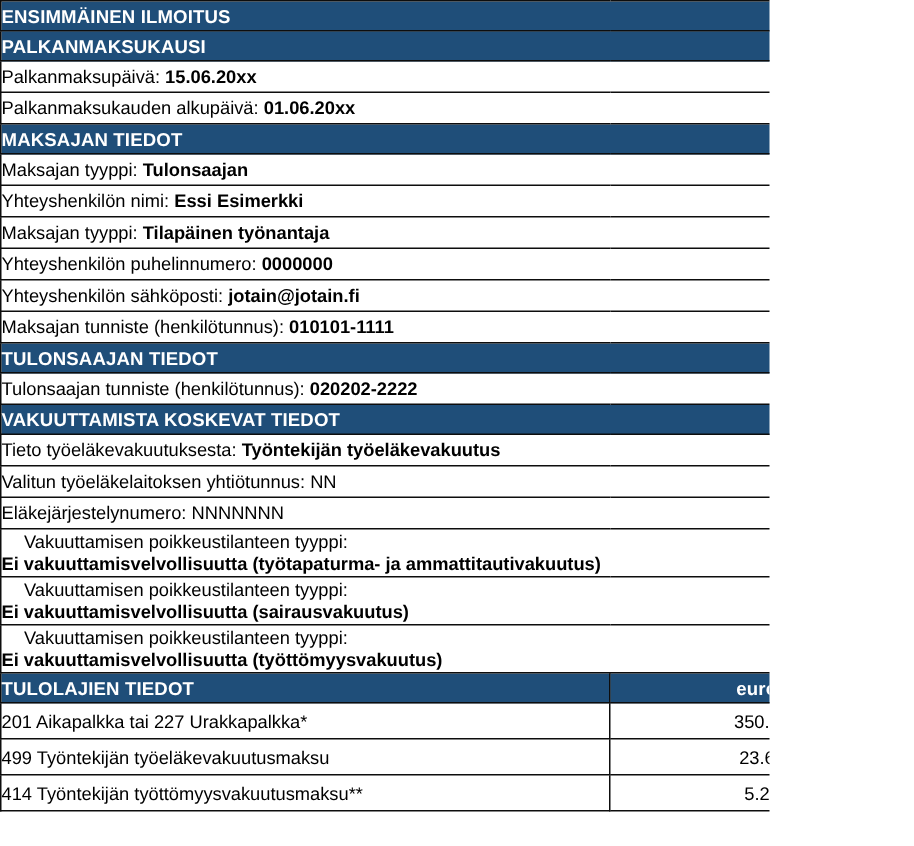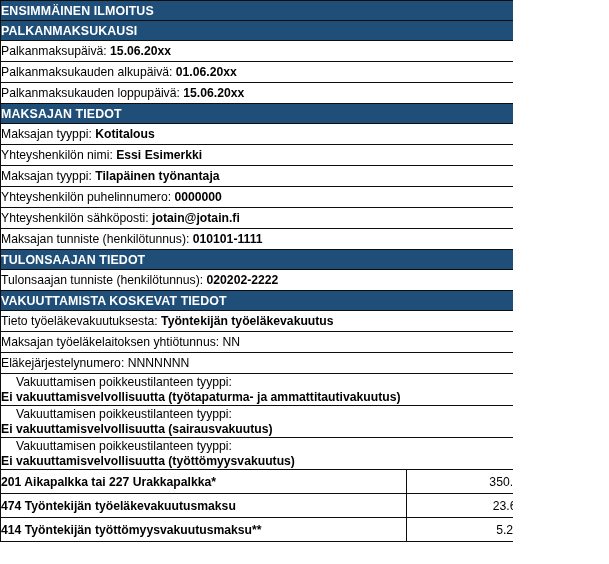--- a/index.html
+++ b/index.html
@@ -83,21 +83,21 @@
   .cell2 .l2 { display: block; font-weight: bold; }
 
   
   tr.incomerow > td {
     height: 23px;
     background: #ffffff;
     color: #000000;
   }
   .inc-name {
     padding-left: 6px;
-    font-weight: bold;
+    font-weight: normal;
     white-space: nowrap;
     margin-top: 25px;
   }
   .inc-amount {
     text-align: center;
     font-weight: normal;
     margin-top: 46px;
   }
 </style>
 </head>
@@ -117,29 +117,26 @@
 
       <tr class="section">
         <td colspan="2" class="sec-label">PALKANMAKSUKAUSI</td>
       </tr>
       <tr class="datarow">
         <td colspan="2" class="cell"><span class="lbl">Palkanmaksupäivä:</span> <span class="val">15.06.20xx</span></td>
       </tr>
       <tr class="datarow">
         <td colspan="2" class="cell"><span class="lbl">Palkanmaksukauden alkupäivä:</span> <span class="val">01.06.20xx</span></td>
       </tr>
-      <tr class="datarow">
-        <td colspan="2" class="cell"><span class="lbl">Palkanmaksukauden loppupäivä:</span> <span class="val">15.06.20xx</span></td>
-      </tr>
 
       <tr class="section">
         <td colspan="2" class="sec-label">MAKSAJAN TIEDOT</td>
       </tr>
       <tr class="datarow">
-        <td colspan="2" class="cell"><span class="lbl">Maksajan tyyppi:</span> <span class="val">Kotitalous</span></td>
+        <td colspan="2" class="cell"><span class="lbl">Maksajan tyyppi:</span> <span class="val">Tulonsaajan</span></td>
       </tr>
       <tr class="datarow">
         <td colspan="2" class="cell"><span class="lbl">Yhteyshenkilön nimi:</span> <span class="val">Essi Esimerkki</span></td>
       </tr>
       <tr class="datarow">
         <td colspan="2" class="cell"><span class="lbl">Maksajan tyyppi:</span> <span class="val">Tilapäinen työnantaja</span></td>
       </tr>
       <tr class="datarow">
         <td colspan="2" class="cell"><span class="lbl">Yhteyshenkilön puhelinnumero:</span> <span class="val">0000000</span></td>
       </tr>
@@ -157,21 +154,21 @@
         <td colspan="2" class="cell"><span class="lbl">Tulonsaajan tunniste (henkilötunnus):</span> <span class="val">020202-2222</span></td>
       </tr>
 
       <tr class="section">
         <td colspan="2" class="sec-label">VAKUUTTAMISTA KOSKEVAT TIEDOT</td>
       </tr>
       <tr class="datarow">
         <td colspan="2" class="cell"><span class="lbl">Tieto työeläkevakuutuksesta:</span> <span class="val">Työntekijän työeläkevakuutus</span></td>
       </tr>
       <tr class="datarow">
-        <td colspan="2" class="cell"><span class="lbl">Maksajan työeläkelaitoksen yhtiötunnus:</span> <span class="val-plain">NN</span></td>
+        <td colspan="2" class="cell"><span class="lbl">Valitun työeläkelaitoksen yhtiötunnus:</span> <span class="val-plain">NN</span></td>
       </tr>
       <tr class="datarow">
         <td colspan="2" class="cell"><span class="lbl">Eläkejärjestelynumero:</span> <span class="val-plain">NNNNNNN</span></td>
       </tr>
       <tr class="tworow">
         <td colspan="2" class="cell2">
             <span class="l1">Vakuuttamisen poikkeustilanteen tyyppi:</span>
             <span class="l2">Ei vakuuttamisvelvollisuutta (työtapaturma- ja ammattitautivakuutus)</span>
           </td>
       </tr>
@@ -181,26 +178,30 @@
             <span class="l2">Ei vakuuttamisvelvollisuutta (sairausvakuutus)</span>
           </td>
       </tr>
       <tr class="tworow">
         <td colspan="2" class="cell2">
             <span class="l1">Vakuuttamisen poikkeustilanteen tyyppi:</span>
             <span class="l2">Ei vakuuttamisvelvollisuutta (työttömyysvakuutus)</span>
           </td>
       </tr>
 
+      <tr class="section">
+        <td class="sec-label">TULOLAJIEN TIEDOT</td>
+        <td class="sec-unit">euroa</td>
+      </tr>
       <tr class="incomerow">
         <td class="inc-name">201 Aikapalkka tai 227 Urakkapalkka*</td>
         <td class="inc-amount">350.00</td>
       </tr>
       <tr class="incomerow">
-        <td class="inc-name">474 Työntekijän työeläkevakuutusmaksu</td>
+        <td class="inc-name">499 Työntekijän työeläkevakuutusmaksu</td>
         <td class="inc-amount">23.62</td>
       </tr>
       <tr class="incomerow">
         <td class="inc-name">414 Työntekijän työttömyysvakuutusmaksu**</td>
         <td class="inc-amount">5.25</td>
       </tr>
 
     </tbody>
   </table>
 </div>

